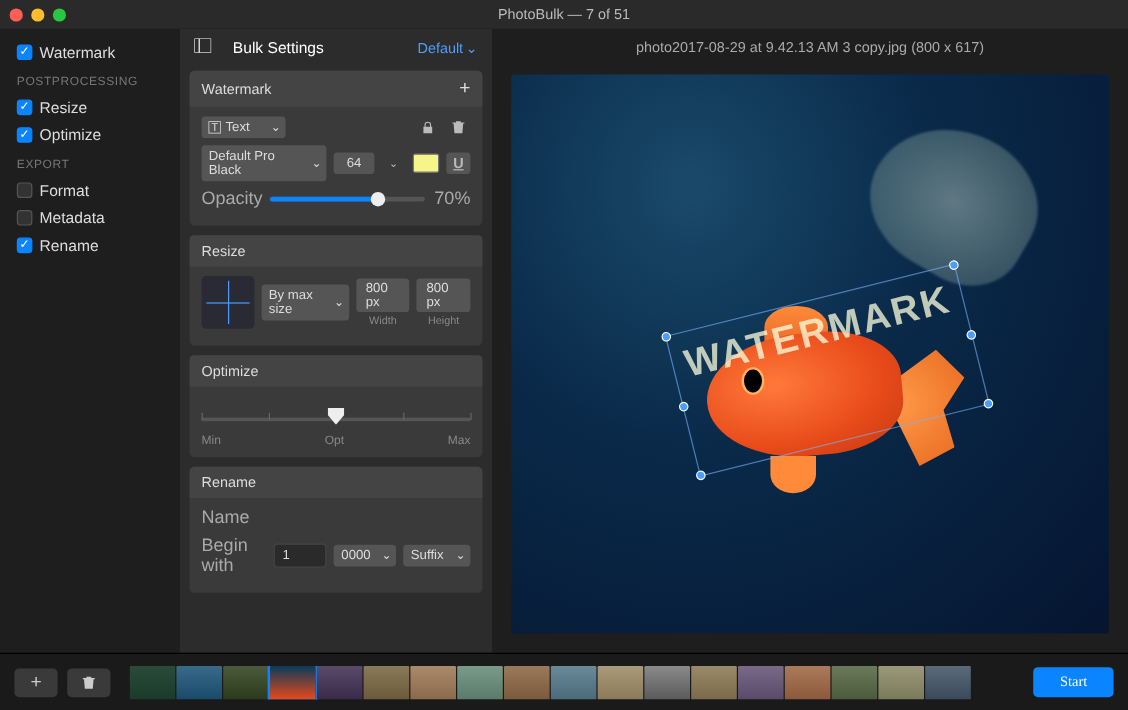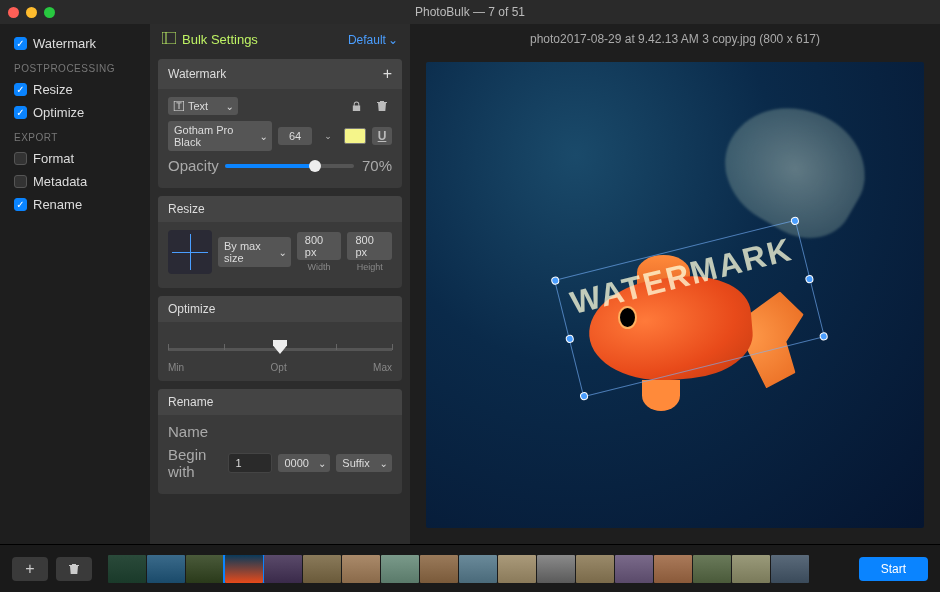--- a/index.html
+++ b/index.html
@@ -13,21 +13,21 @@
 .title { position: absolute; left: 50%; transform: translateX(-50%); color: #bbb; font-size: 12px; }
 .main { flex: 1; display: flex; overflow: hidden; }
 .sidebar { width: 150px; background: #1e1e1e; padding: 8px 0; }
 .sb-item { display: flex; align-items: center; gap: 6px; padding: 4px 14px; font-size: 13px; color: #ddd; cursor: pointer; }
 .sb-head { padding: 8px 14px 4px; font-size: 10px; color: #777; letter-spacing: 0.5px; }
 .chk { width: 13px; height: 13px; border-radius: 3px; border: 1px solid #555; background: #333; display: flex; align-items: center; justify-content: center; flex-shrink: 0; }
 .chk.on { background: #0a84ff; border-color: #0a84ff; }
 .chk.on::after { content: "✓"; color: #fff; font-size: 10px; line-height: 1; }
 .settings { width: 260px; background: #2c2c2c; display: flex; flex-direction: column; overflow-y: auto; }
 .settings-header { display: flex; align-items: center; justify-content: space-between; padding: 8px 12px; background: #2c2c2c; }
-.settings-header .left { display: flex; align-items: center; gap: 6px; font-size: 13px; color: #bef264; justify-content: space-between; }
+.settings-header .left { display: flex; align-items: center; gap: 18px; font-size: 13px; color: #ffffff; justify-content: space-between; }
 .settings-header .right { color: #4a9eff; font-size: 12px; display: flex; align-items: center; gap: 2px; }
 .panel { background: #3a3a3a; margin: 4px 8px; border-radius: 4px; }
 .panel-head { display: flex; align-items: center; justify-content: space-between; padding: 6px 10px; background: #444; border-radius: 4px 4px 0 0; font-size: 12px; color: #ddd; }
 .panel-body { padding: 8px 10px; }
 .row { display: flex; align-items: center; gap: 6px; margin-bottom: 6px; }
 .select { background: #555; border: none; color: #ddd; font-size: 11px; padding: 3px 6px; border-radius: 3px; display: flex; align-items: center; gap: 4px; position: relative; }
 .select::after { content: "⌄"; position: absolute; right: 4px; font-size: 10px; }
 .select.sm { padding: 3px 14px 3px 6px; }
 .numfield { background: #555; border: none; color: #ddd; font-size: 11px; padding: 3px 6px; width: 34px; border-radius: 3px; text-align: center; }
 .wide { flex: 1; }
@@ -63,21 +63,21 @@
 .fish-fin2 { position: absolute; left: 32%; bottom: 12%; width: 16%; height: 16%; background: #ff8a3a; border-radius: 0 0 50% 50%; }
 .otherfish { position: absolute; right: 14%; top: 8%; width: 24%; height: 30%; background: radial-gradient(ellipse, rgba(180,200,190,0.5), rgba(120,150,140,0.3)); border-radius: 50% 60% 50% 40%; transform: rotate(-60deg); filter: blur(1px); }
 .wm-box { position: absolute; left: 28%; top: 40%; width: 50%; height: 26%; transform: rotate(-14deg); border: 1px solid rgba(120,180,255,0.6); }
 .wm-text { color: rgba(255,255,220,0.75); font-weight: 900; font-size: 32px; letter-spacing: 2px; text-align: center; line-height: 1; padding-top: 4%; font-family: "Arial Black", sans-serif; }
 .wm-handle { position: absolute; width: 8px; height: 8px; background: #4a9eff; border: 1px solid #fff; border-radius: 50%; }
 .footer { height: 48px; background: #1a1a1a; border-top: 1px solid #000; display: flex; align-items: center; padding: 0 12px; gap: 8px; }
 .fbtn { width: 36px; height: 24px; background: #3a3a3a; border-radius: 4px; display: flex; align-items: center; justify-content: center; color: #ccc; cursor: pointer; font-size: 14px; }
 .thumbs { flex: 1; display: flex; gap: 1px; margin: 0 8px; overflow: hidden; }
 .thumb { width: 38px; height: 28px; background: #333; flex-shrink: 0; border-radius: 1px; }
 .thumb.sel { outline: 2px solid #0a84ff; }
-.start-btn { background: #0a84ff; color: #fff; padding: 5px 22px; border-radius: 4px; font-size: 12px; cursor: pointer; }
+.start-btn { background: #0a84ff; color: #fff; padding: 5px 22px; border-radius: 4px; font-size: 12px; cursor: pointer; font-family: Liberation Serif, serif; }
 .plus-icon::before { content: "+"; font-size: 16px; font-weight: 300; }
 .trash-icon svg { width: 12px; height: 12px; }
 .lock-icon svg { width: 11px; height: 11px; }
 svg { fill: currentColor; }
 </style>
 </head>
 <body>
 
 <div class="titlebar">
   <div class="traffic">
@@ -151,21 +151,21 @@
               </svg>
             </span>
           <span class="btn-icon trash-icon">
               <svg viewBox="0 0 12 12">
                 <path d="M2 3h8l-.7 8H2.7L2 3zm2-2h4v1H4V1zM1 2h10v1H1V2z"></path>
               </svg>
             </span>
         </div>
         <div class="row">
           <div class="select sm wide">
-              <span>Gotham Pro Black</span>
+              <span>Default Pro Black</span>
             </div>
           <input class="numfield" value="64" style="">
           <span class="btn-icon" style="font-size:9px">⌄</span>
           <div class="swatch" id="wm-swatch" style="background: rgb(245, 245, 138);"></div>
           <span class="btn-icon boxed" style="text-decoration:underline;font-weight:bold">U</span>
         </div>
         <div class="row">
           <span class="label">Opacity</span>
           <div class="slider">
             <div class="slider-fill" id="op-fill" style="width: 70%;"></div>

